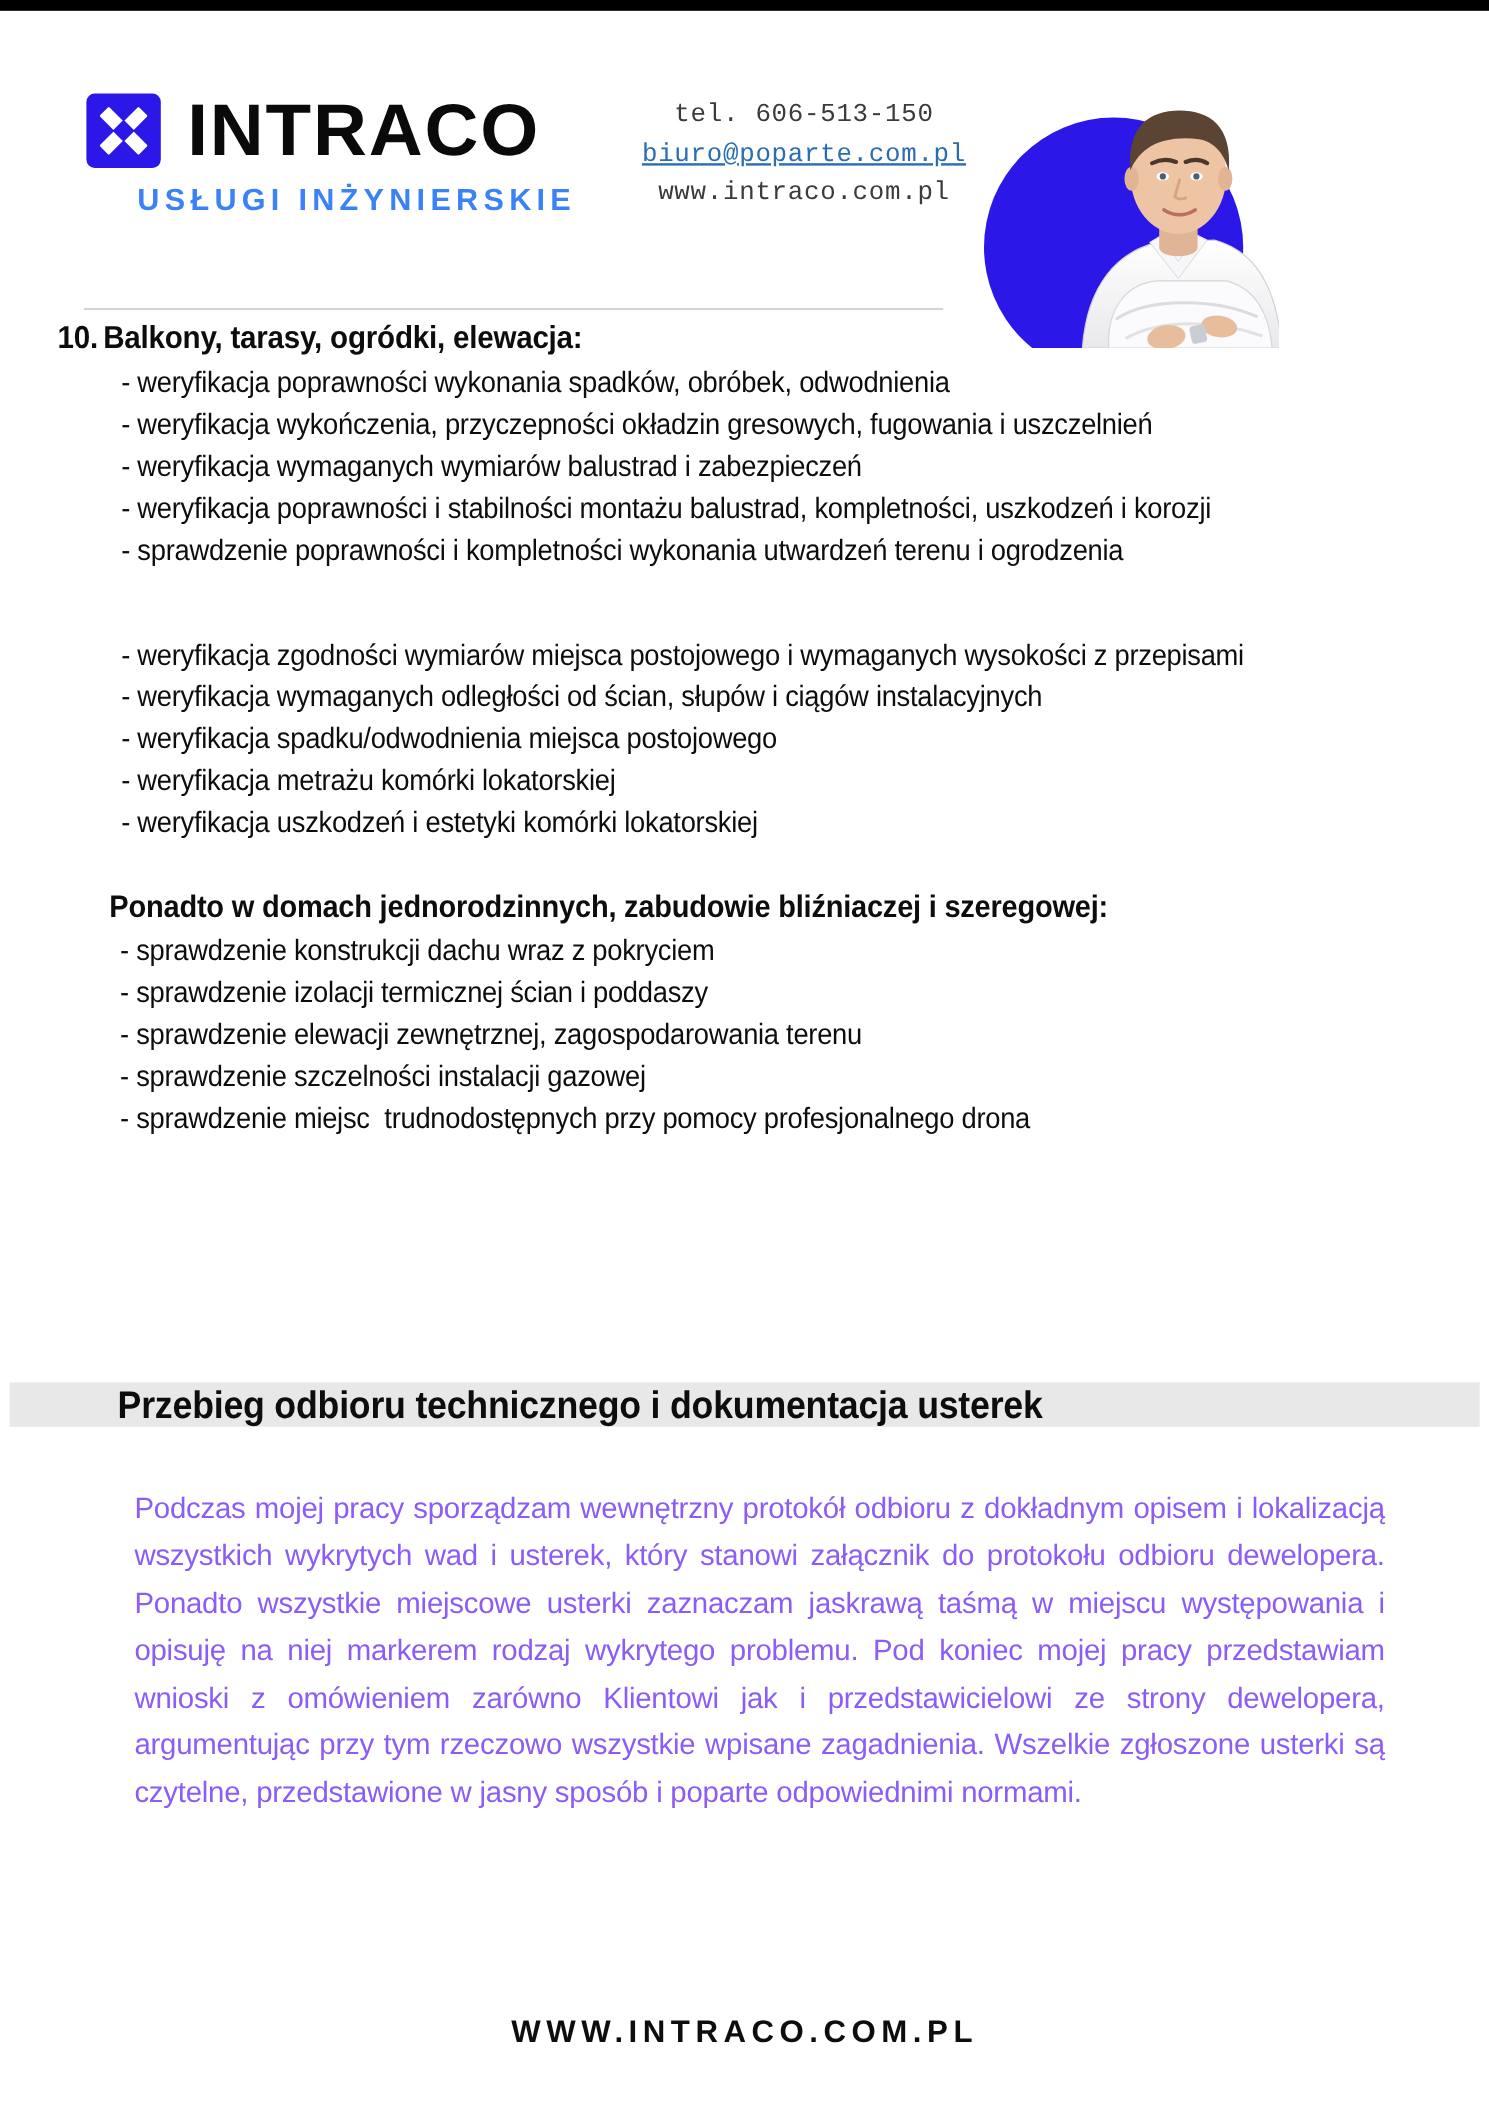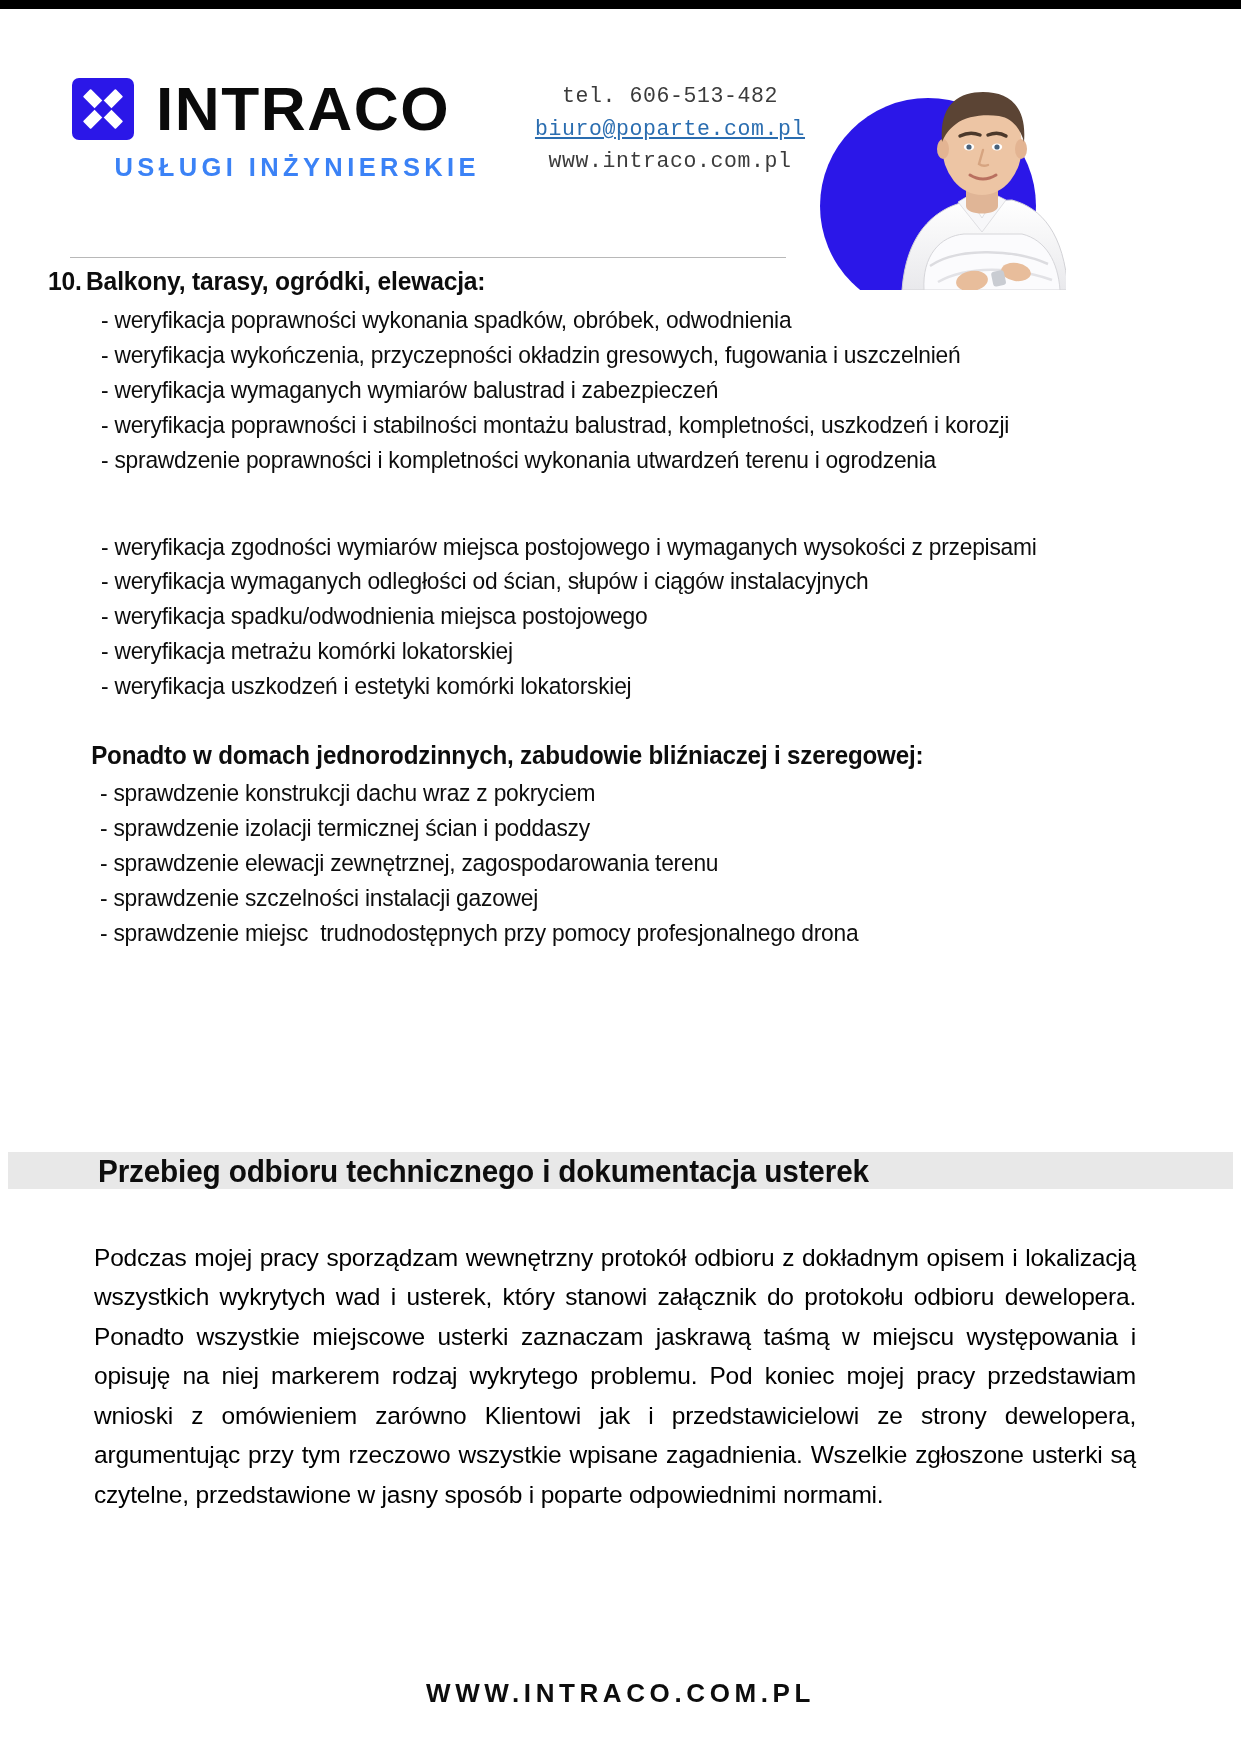--- a/index.html
+++ b/index.html
@@ -35,21 +35,21 @@
   }
 
   .logo-block {
     position: absolute;
     left: 72px;
     top: 28px;
     width: 450px;
   }
   .logo-row {
     display: flex;
-    align-items: center;
+    align-items: flex-start;
     gap: 22px;
   }
   .logo-mark {
     width: 62px;
     height: 62px;
     border-radius: 7px;
     background: #2b17e8;
     position: relative;
     flex: 0 0 auto;
   }
@@ -217,29 +217,29 @@
     transform-origin: left center;
     font-size: 32px;
     font-weight: bold;
     letter-spacing: -0.2px;
     color: #0d0d0d;
   }
 
   
   .para {
     position: absolute;
-    left: 94px;
+    left: 112px;
     top: 1238px;
     width: 1042px;
     font-size: 24.5px;
     line-height: 1.61;
     text-align: justify;
     text-justify: inter-word;
     letter-spacing: -0.2px;
-    color: #000000;
+    color: #8b5cf6;
   }
   .para > span { display: inline; }
 
   
   .footer {
     position: absolute;
     left: 0;
     top: 1678px;
     width: 1241px;
     text-align: center;
@@ -262,21 +262,21 @@
         <div class="bar a"></div>
         <div class="bar b"></div>
         <div class="notch"></div>
       </div>
       <div class="logo-word">INTRACO</div>
     </div>
     <div class="logo-sub">USŁUGI INŻYNIERSKIE</div>
   </div>
 
   <div class="contact">
-    <div>tel. 606-513-482</div>
+    <div>tel. 606-513-150</div>
     <div><span class="mail">biuro@poparte.com.pl</span></div>
     <div class="site">www.intraco.com.pl</div>
   </div>
 
   <div class="portrait">
     <div class="circle"></div>
     <svg width="260" height="240" viewBox="0 0 260 240">
       <defs>
         <clipPath id="pclip">
             <rect x="0" y="0" width="260" height="240"></rect>

